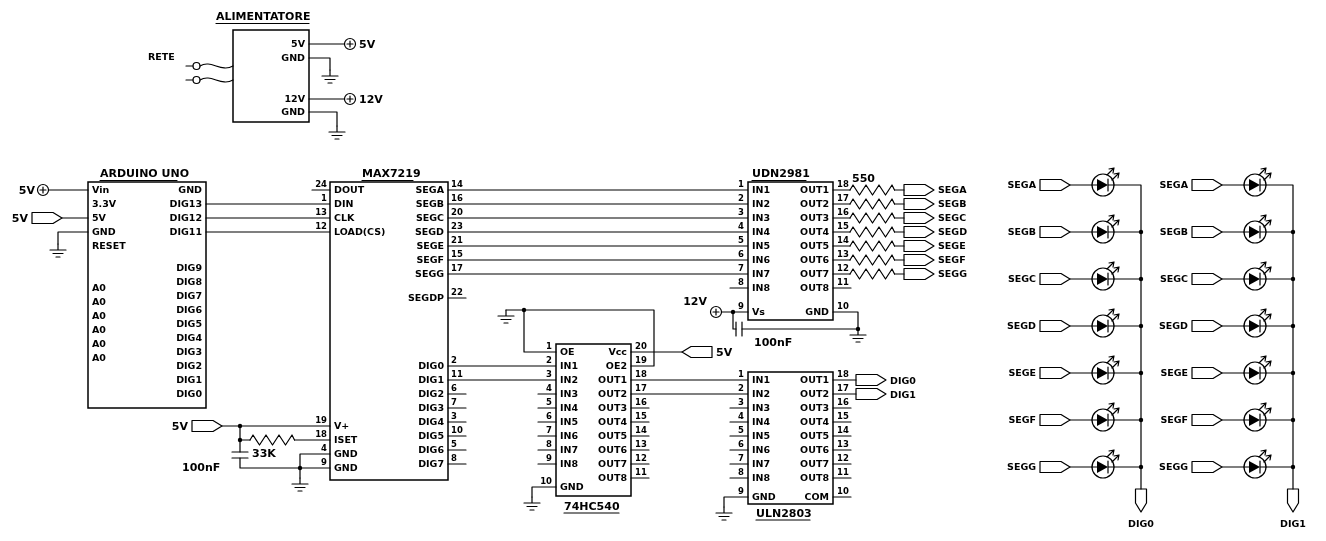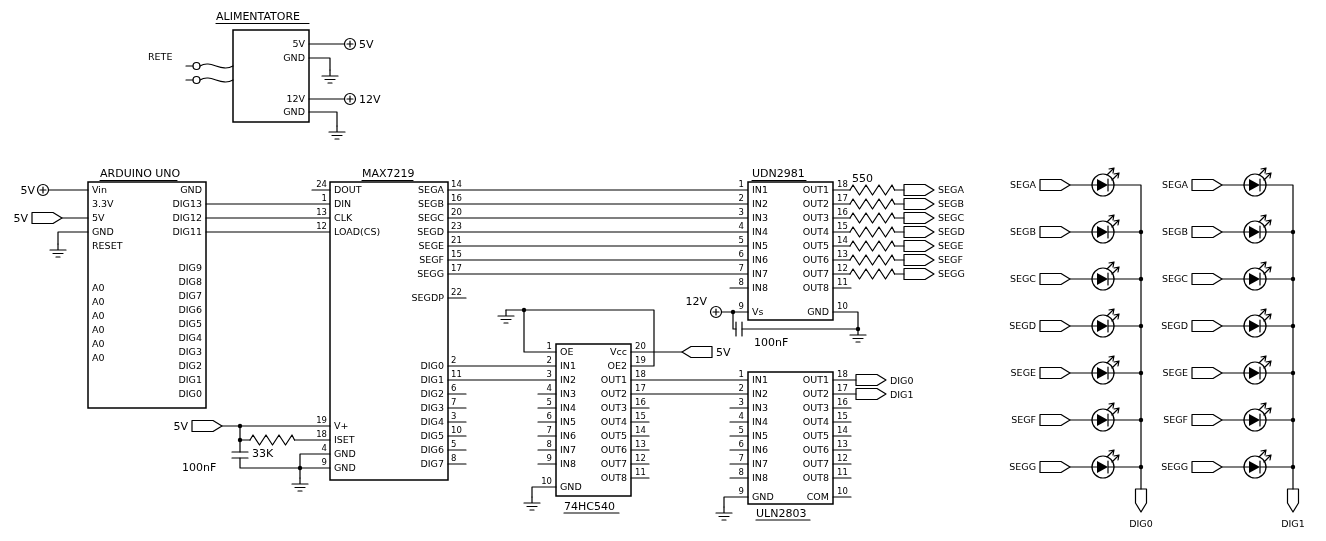--- a/index.html
+++ b/index.html
@@ -1,16 +1,16 @@
 <!DOCTYPE html>
 <html><head>
 <meta charset="utf-8">
 <style>
   html,body{margin:0;padding:0;background:#ffffff;}
-  .stage{width:1124px;height:541px;background:#fff;position:relative;}
+  .stage{width:1124px;height:541px;background:#fff;position:relative;font-weight:bold;}
   svg{display:block;}
   text{font-family:"DejaVu Sans",sans-serif;fill:#000;font-size:9.5px;}
   .b{font-size:11px;}
   .n{font-size:8.5px;}
   .w{fill:none;stroke:#000;stroke-width:1.2;stroke-linecap:round;stroke-linejoin:round;}
   .bx{fill:#fff;stroke:#000;stroke-width:1.5;}
 </style>
 </head>
 <body>
 

